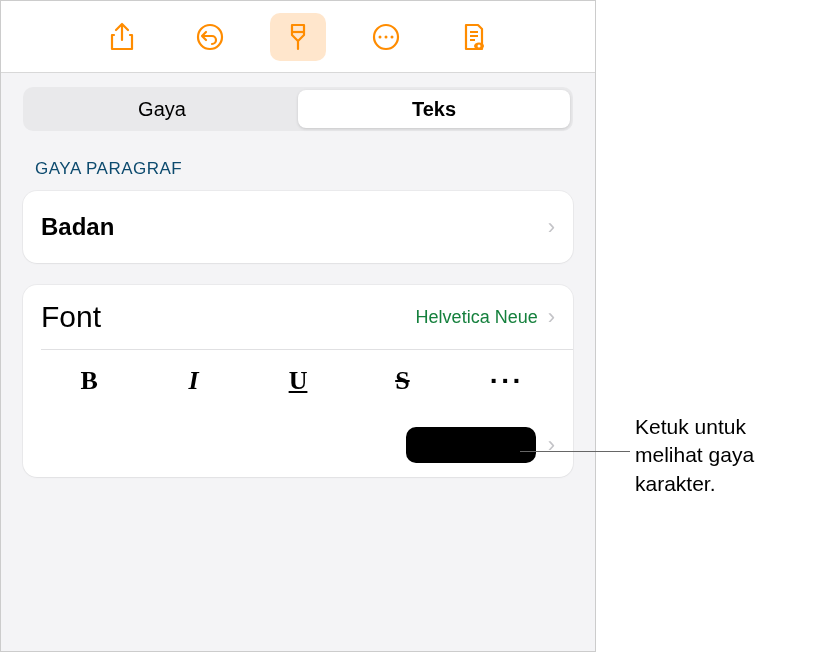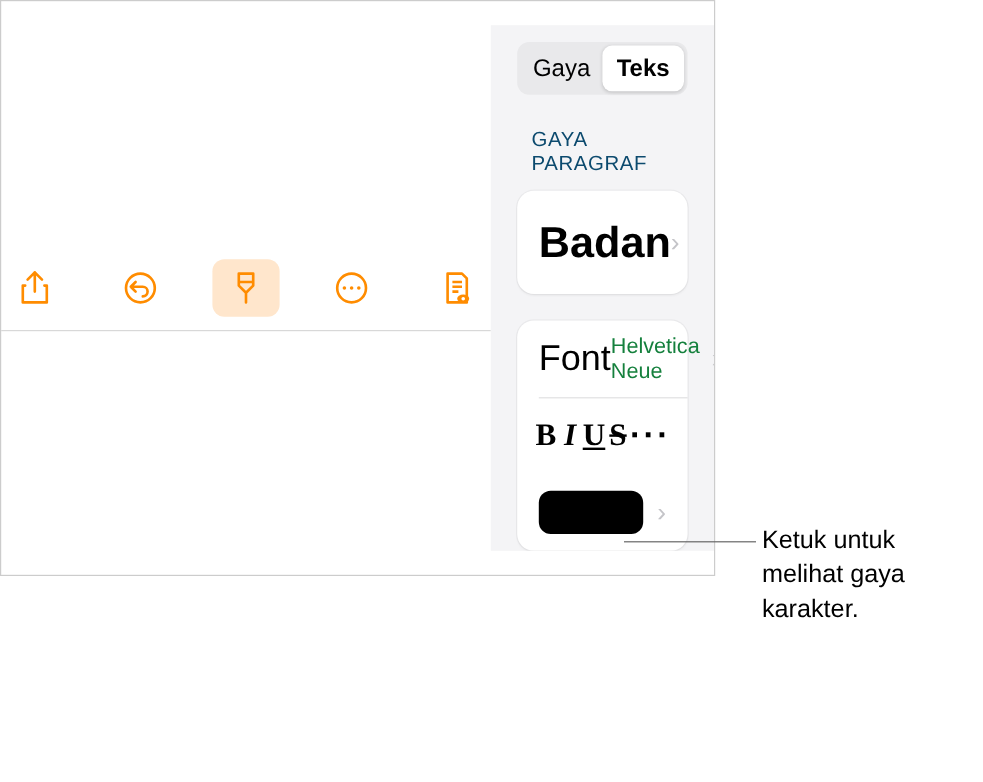--- a/index.html
+++ b/index.html
@@ -5,26 +5,25 @@
     * { box-sizing: border-box; margin: 0; padding: 0; }
     body {
       font-family: -apple-system, "Helvetica Neue", Arial, sans-serif;
       background: #fff;
       width: 819px;
       height: 652px;
       position: relative;
     }
     .panel {
       width: 596px;
-      height: 480px;
+      height: 652px;
       border: 1px solid #ccc;
       background: #fff;
       display: flex;
-      flex-direction: row;
-      align-items: center;
+      flex-direction: column;
     }
     
     .toolbar {
       height: 72px;
       display: flex;
       justify-content: center;
       align-items: center;
       gap: 32px;
       border-bottom: 1px solid #d8d8d8;
     }
@@ -111,21 +110,21 @@
       padding-right: 10px;
     }
     .chevron {
       color: #c4c4c8;
       font-size: 22px;
     }
     .paragraph-style-row {
       padding: 22px 18px;
     }
     .paragraph-style-row .big {
-      font-size: 36px;
+      font-size: 24px;
       font-weight: 600;
     }
     
     .style-row {
       display: flex;
       align-items: center;
       padding: 10px 14px;
       min-height: 56px;
       position: relative;
     }
@@ -184,21 +183,21 @@
       width: 130px;
       height: 36px;
       background: #000;
       border-radius: 10px;
       margin-right: 12px;
     }
     
     .callout {
       position: absolute;
       left: 635px;
-      top: 437px;
+      top: 413px;
       width: 170px;
       font-size: 21px;
       line-height: 1.35;
       color: #000;
     }
     .callout-line {
       position: absolute;
       left: 520px;
       top: 451px;
       width: 110px;

